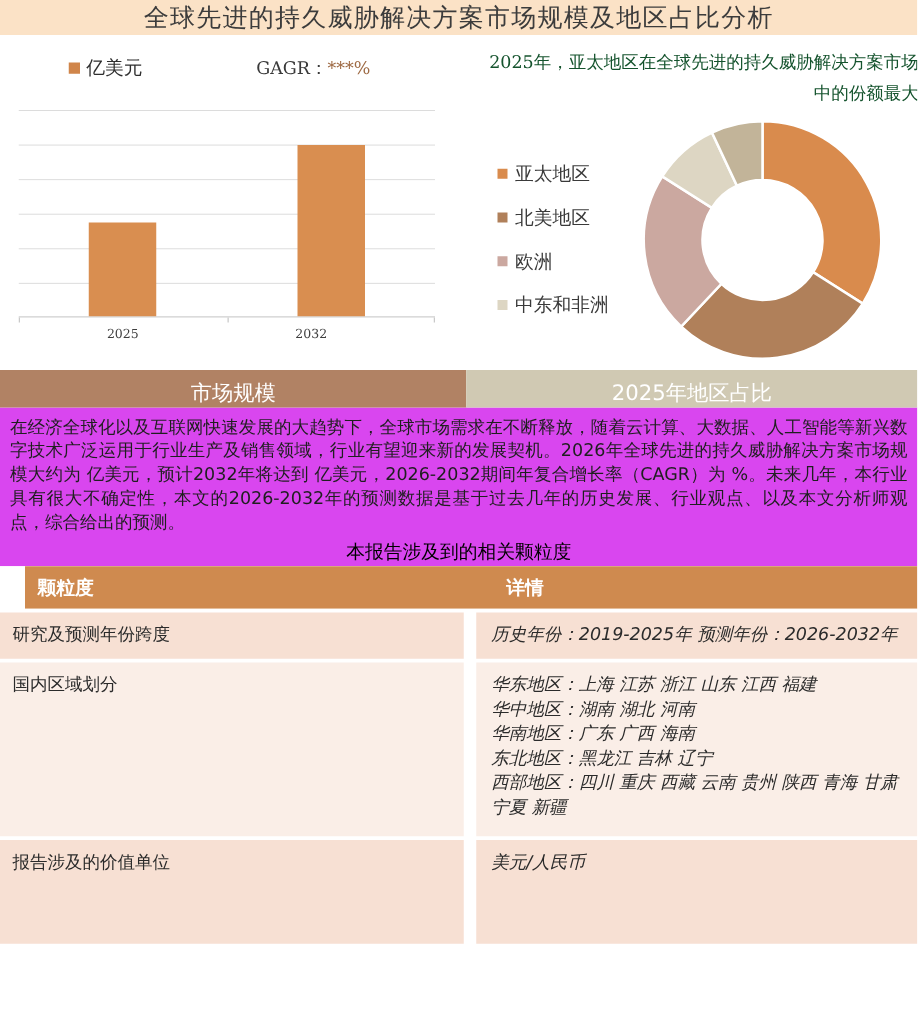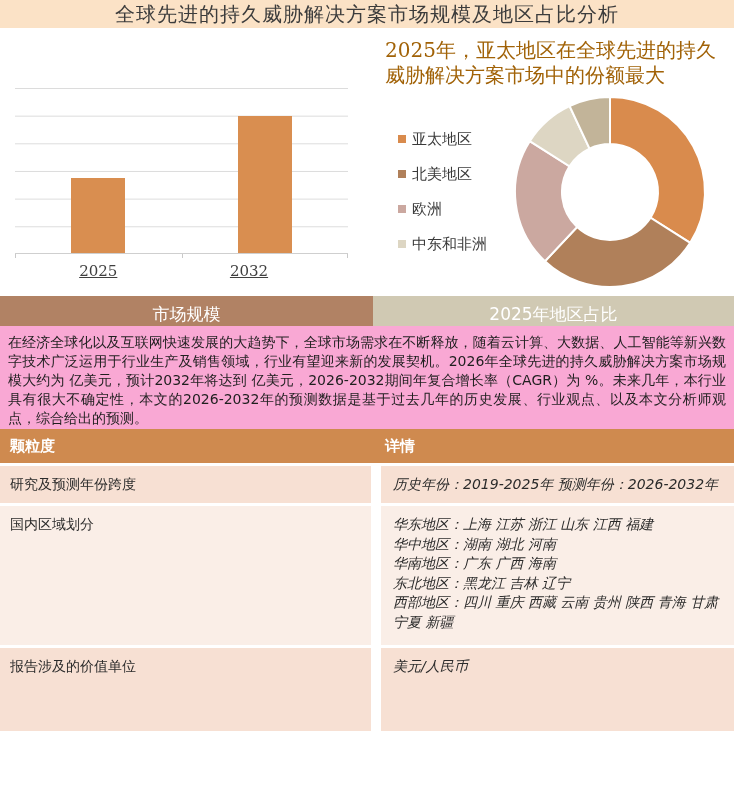--- a/index.html
+++ b/index.html
@@ -25,45 +25,45 @@
   .cagr { position:absolute; left:205px; top:1px; font-family:"DejaVu Serif", serif; font-size:14px; color:#3A3A3A; }
   .cagr .cagr-val { color:#9E6A44; }
   .bar-plot {
     position:absolute; left:15px; top:60px; width:333px; height:166px;
     border-bottom:1px solid #CFCFCF;
     background-image:linear-gradient(#DCDCDC 1px, transparent 1px);
     background-size:100% 27.67px;
   }
   .bar-rect { position:absolute; bottom:0; width:54px; }
   .bar-xlabel { position:absolute; top:174px; width:80px; text-align:center;
-    font-family:"DejaVu Serif", serif; font-size:15px; color:#3F3F3F;text-decoration:underline; }
+    font-family:"DejaVu Serif", serif; font-size:10px; color:#3F3F3F; }
   .xtick { position:absolute; bottom:-5px; width:1px; height:4px; background:#C9C9C9; }
   
   .pie-section { width:361px; position:relative; padding:10px 0 0 12px; }
   .pie-title {
-    font-family:"DejaVu Serif", serif; font-size:20px; line-height:25px; font-weight:500;
-    color:#a16207; width:350px;
+    font-family:"DejaVu Serif", serif; font-size:14px; line-height:25px; font-weight:500;
+    color:#14532d; width:350px;text-align:right;
   }
   .pie-content { display:flex; padding-left:13px; }
   .pie-legend { width:112px; margin-top:42px; display:flex; flex-direction:column; row-gap:16px; }
   .pie-legend-item { display:flex; font-family:"DejaVu Serif", serif; font-size:15px; line-height:19px; color:#3A3A3A; }
   .pie-legend-item .legend-swatch { width:8px; height:8px; margin:5px 6px 0 0; flex:none; }
   .donut-svg { width:200px; height:200px; margin-top:4px; flex:none; }
   
   .banner { height:30px; display:flex; }
   .banner-seg { display:flex; align-items:flex-end; justify-content:center; color:#ffffff; font-size:17px; }
   .banner-left { width:373px; background:#B18264; }
   .banner-right { flex:1; background:#D0C9B3; }
   
-  .summary { height:103px; background:#f9a8d4; padding:7px 8px 0 8px; }
+  .summary { height:127px; background:#d946ef; padding:7px 8px 0 8px; }
   .summary-text { font-size:14px; line-height:19px; color:#1F1F1F; text-align:justify; }
   .summary-table-title { text-align:center; font-size:15px; font-weight:normal; color:#000000; margin-top:4px; }
   
   .gran-table { height:345px; display:flex; flex-direction:column; background:#ffffff; }
-  .thead { height:34px; display:flex; background:#CF8A4F; color:#ffffff; font-weight:bold; font-size:15px; align-items:center; flex:none; }
+  .thead { height:34px; display:flex; background:#CF8A4F; color:#ffffff; font-weight:bold; font-size:15px; align-items:center; flex:none;margin-left:20px; }
   .thead .th-label { width:371px; padding-left:10px; }
   .thead .th-detail { padding-left:14px; }
   .tbody { flex:1; display:flex; flex-direction:column; row-gap:3px; padding-top:3px; background:#ffffff; }
   .trow { display:flex; column-gap:10px; }
   .trow:nth-child(odd)  .tcell { background:#F7E0D3; }
   .trow:nth-child(even) .tcell { background:#FAEEE7; }
   .trow:nth-child(1) { min-height:37px; }
   .trow:nth-child(2) { min-height:139px; }
   .trow:nth-child(3) { min-height:83px; }
   .trow:nth-child(4) { flex:1; }
@@ -76,20 +76,29 @@
 
 <div class="page">
 
   <div class="title-band">
     <h1>全球先进的持久威胁解决方案市场规模及地区占比分析</h1>
   </div>
 
   <div class="charts-row">
 
     <div class="bar-section">
+      <div class="bar-legend-row">
+        <div class="bar-legend">
+          <span class="legend-swatch" id="bar-swatch" style="background: rgb(208, 133, 74);"></span>
+          <span>亿美元</span>
+        </div>
+        <div class="cagr">
+          <span>GAGR：</span><span class="cagr-val">***%</span>
+        </div>
+      </div>
       <div class="bar-plot" id="bar-plot">
         <div class="xtick" style="left:0;"></div>
         <div class="xtick" style="left:50%;"></div>
         <div class="xtick" style="right:0;"></div>
       <div class="bar-rect" style="left: 56.25px; height: 75px; background: rgb(217, 142, 80);"></div>
           <div class="bar-xlabel" style="left: 43.25px;">2025</div>
           <div class="bar-rect" style="left: 222.75px; height: 137px; background: rgb(217, 142, 80);"></div>
           <div class="bar-xlabel" style="left: 194px;">2032</div>
         </div>
     </div>

